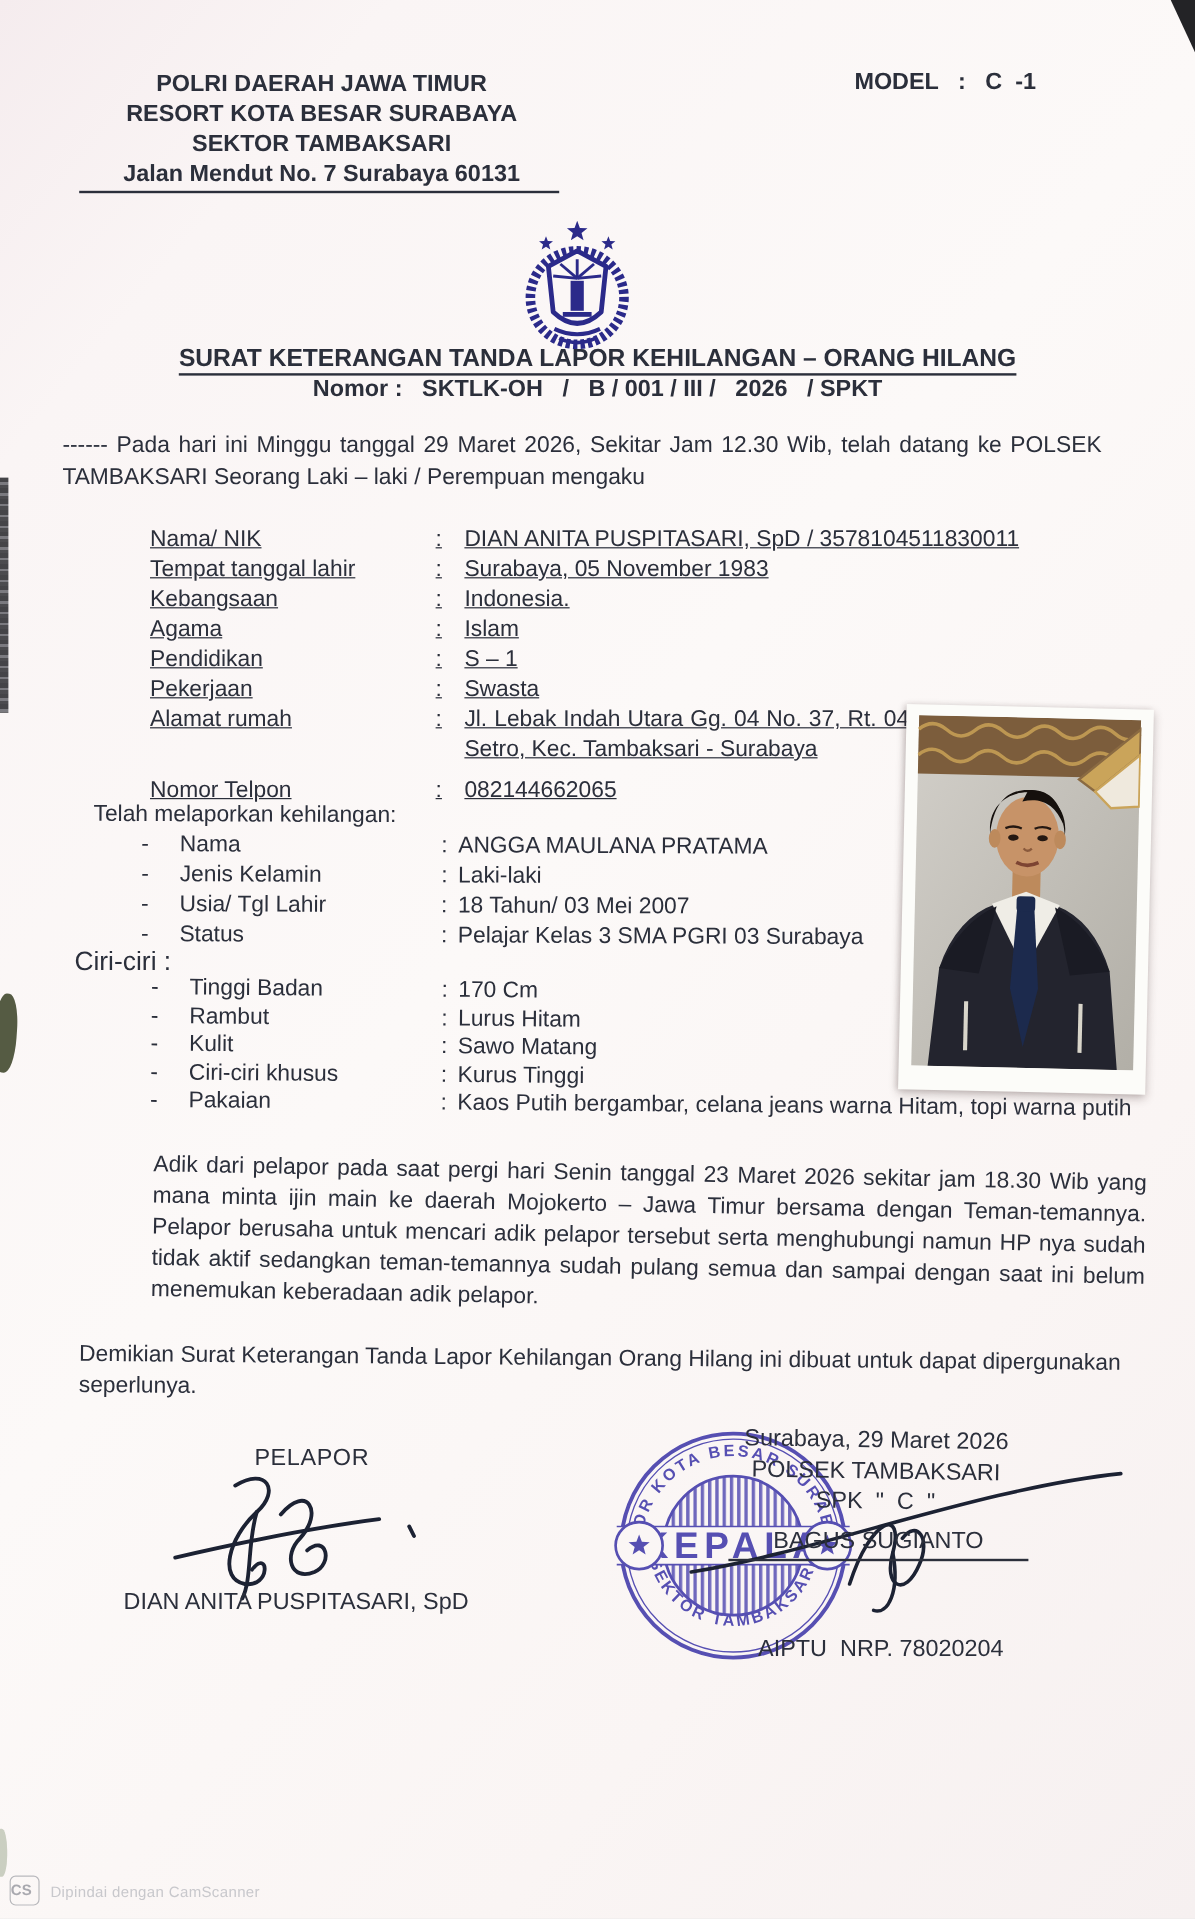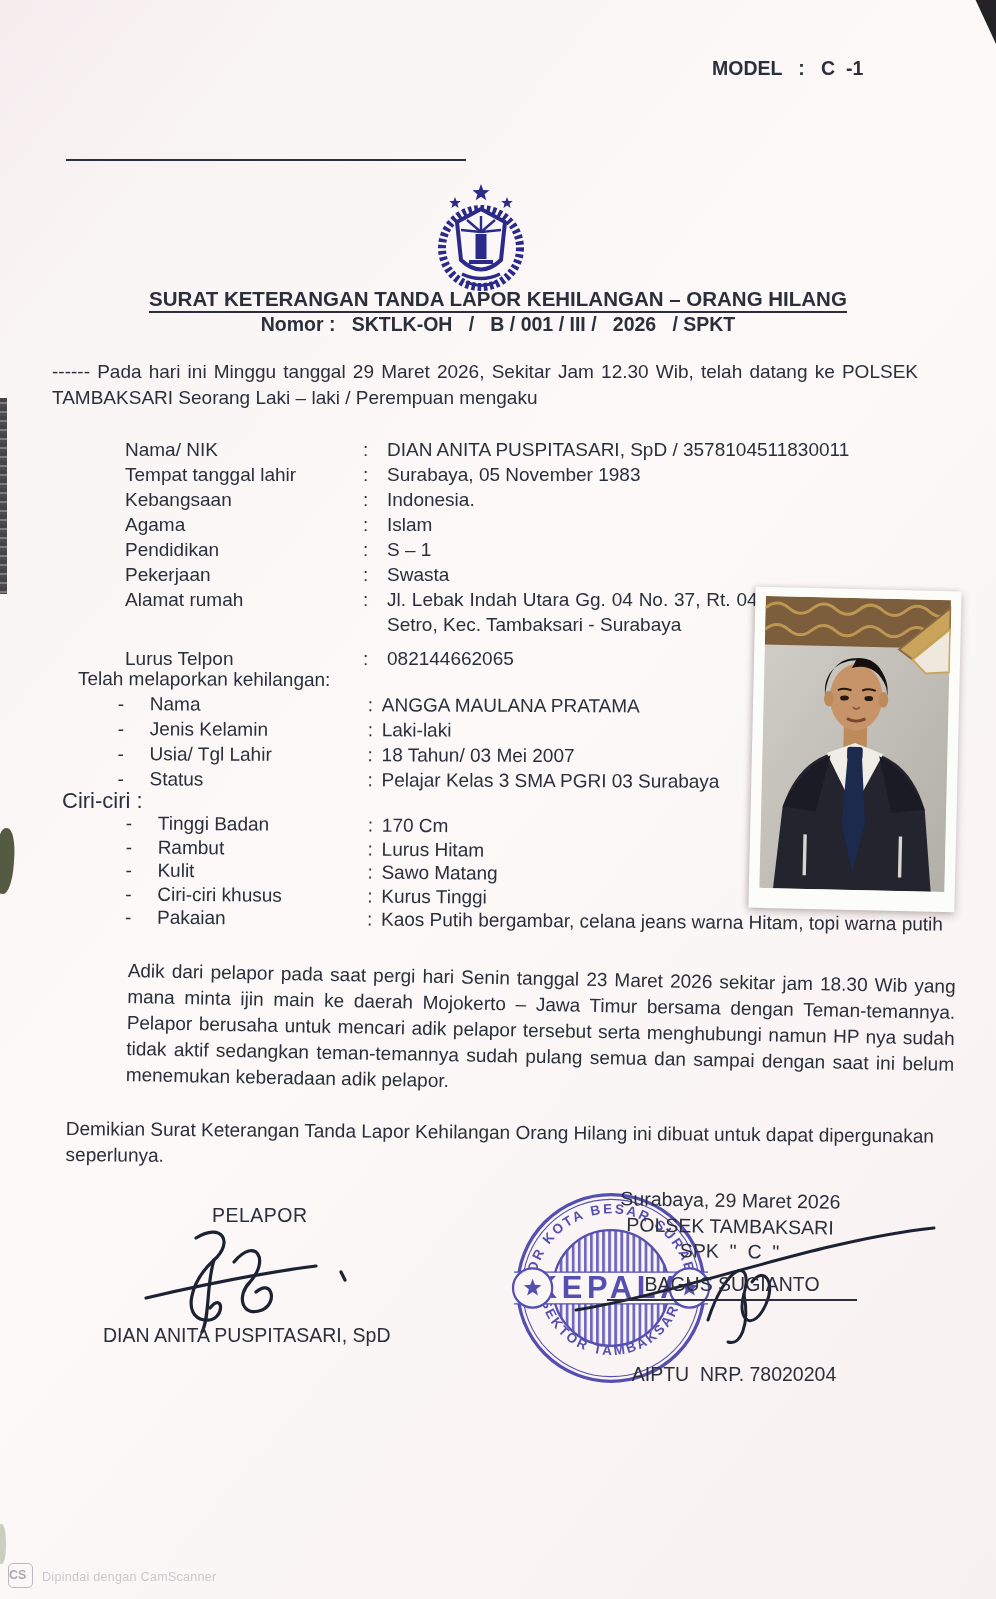--- a/index.html
+++ b/index.html
@@ -26,21 +26,21 @@
   .doc-number { left:0; top:313px; width:996px; text-align:center; font-weight:bold; font-size:19.5px; }
 
   
   .para { font-size:19px; line-height:26px; text-align:justify; }
   .intro { left:52px; top:359px; width:866px; }
   .narrative { left:128px; top:958px; width:828px; transform:rotate(1.1deg); transform-origin:left top; }
   .closing { left:66px; top:1116px; width:868px; transform:rotate(0.5deg); transform-origin:left top; }
 
   
   .fields { left:125px; top:437px; width:833px; font-size:19px; line-height:25px; }
-  .frow { display:flex; }
+  .frow { display:flex;text-decoration:underline; }
   .frow .lab { width:238px; flex:none; }
   .frow .colon { width:24px; flex:none; }
   .frow .val { flex:1; max-width:545px; text-align:justify; }
   .gap-top { margin-top:9px; }
 
   
   .missing { left:78px; top:666px; width:860px; font-size:19px; line-height:25px; transform:rotate(0.25deg); transform-origin:left top; }
   .mrow { display:flex; }
   .mrow .dash { margin-left:40px; width:32px; flex:none; }
   .mrow .lab { width:218px; flex:none; }
@@ -88,20 +88,26 @@
 </head>
 <body>
 
 <div class="page">
 
   <div class="abs corner-fold"></div>
   <div class="abs edge-strip"></div>
   <div class="abs edge-blob"></div>
   <div class="abs edge-blob2"></div>
 
+  <div class="abs agency">
+    <div>POLRI DAERAH JAWA TIMUR</div>
+    <div>RESORT KOTA BESAR SURABAYA</div>
+    <div>SEKTOR TAMBAKSARI</div>
+    <div>Jalan Mendut No. 7  Surabaya  60131</div>
+  </div>
   <div class="abs agency-underline"></div>
   <div class="abs model pre">MODEL   :   C  -1</div>
 
   <div class="abs emblem">
     <svg width="150" height="112" viewBox="0 0 130 112">
       <defs>
         <path id="star" d="M0,-9 L2.23,-3.07 L8.56,-2.78 L3.61,1.17 L5.29,7.28 L0,3.8 L-5.29,7.28 L-3.61,1.17 L-8.56,-2.78 L-2.23,-3.07 Z"></path>
       </defs>
       <g fill="#2b2a8a" stroke="none">
         <use href="#star" transform="translate(65,11)"></use>
@@ -161,21 +167,21 @@
       <span class="lab">Pekerjaan</span>
         <span class="colon">:</span>
         <span class="val">Swasta</span>
     </div>
     <div class="frow">
       <span class="lab">Alamat rumah</span>
         <span class="colon">:</span>
         <span class="val">Jl. Lebak Indah Utara Gg. 04 No. 37, Rt. 04/ Rw. 07, Kel. Dukuh Setro, Kec. Tambaksari - Surabaya</span>
     </div>
     <div class="frow gap-top">
-      <span class="lab">Lurus Telpon</span>
+      <span class="lab">Nomor Telpon</span>
         <span class="colon">:</span>
         <span class="val">082144662065</span>
     </div>
   </div>
 
   <div class="abs photo">
     <svg width="186" height="292" viewBox="0 0 190 300">
       <defs>
         <linearGradient id="bg" x1="0" y1="0" x2="1" y2="1">
           <stop offset="0" stop-color="#d2cfc9"></stop>

